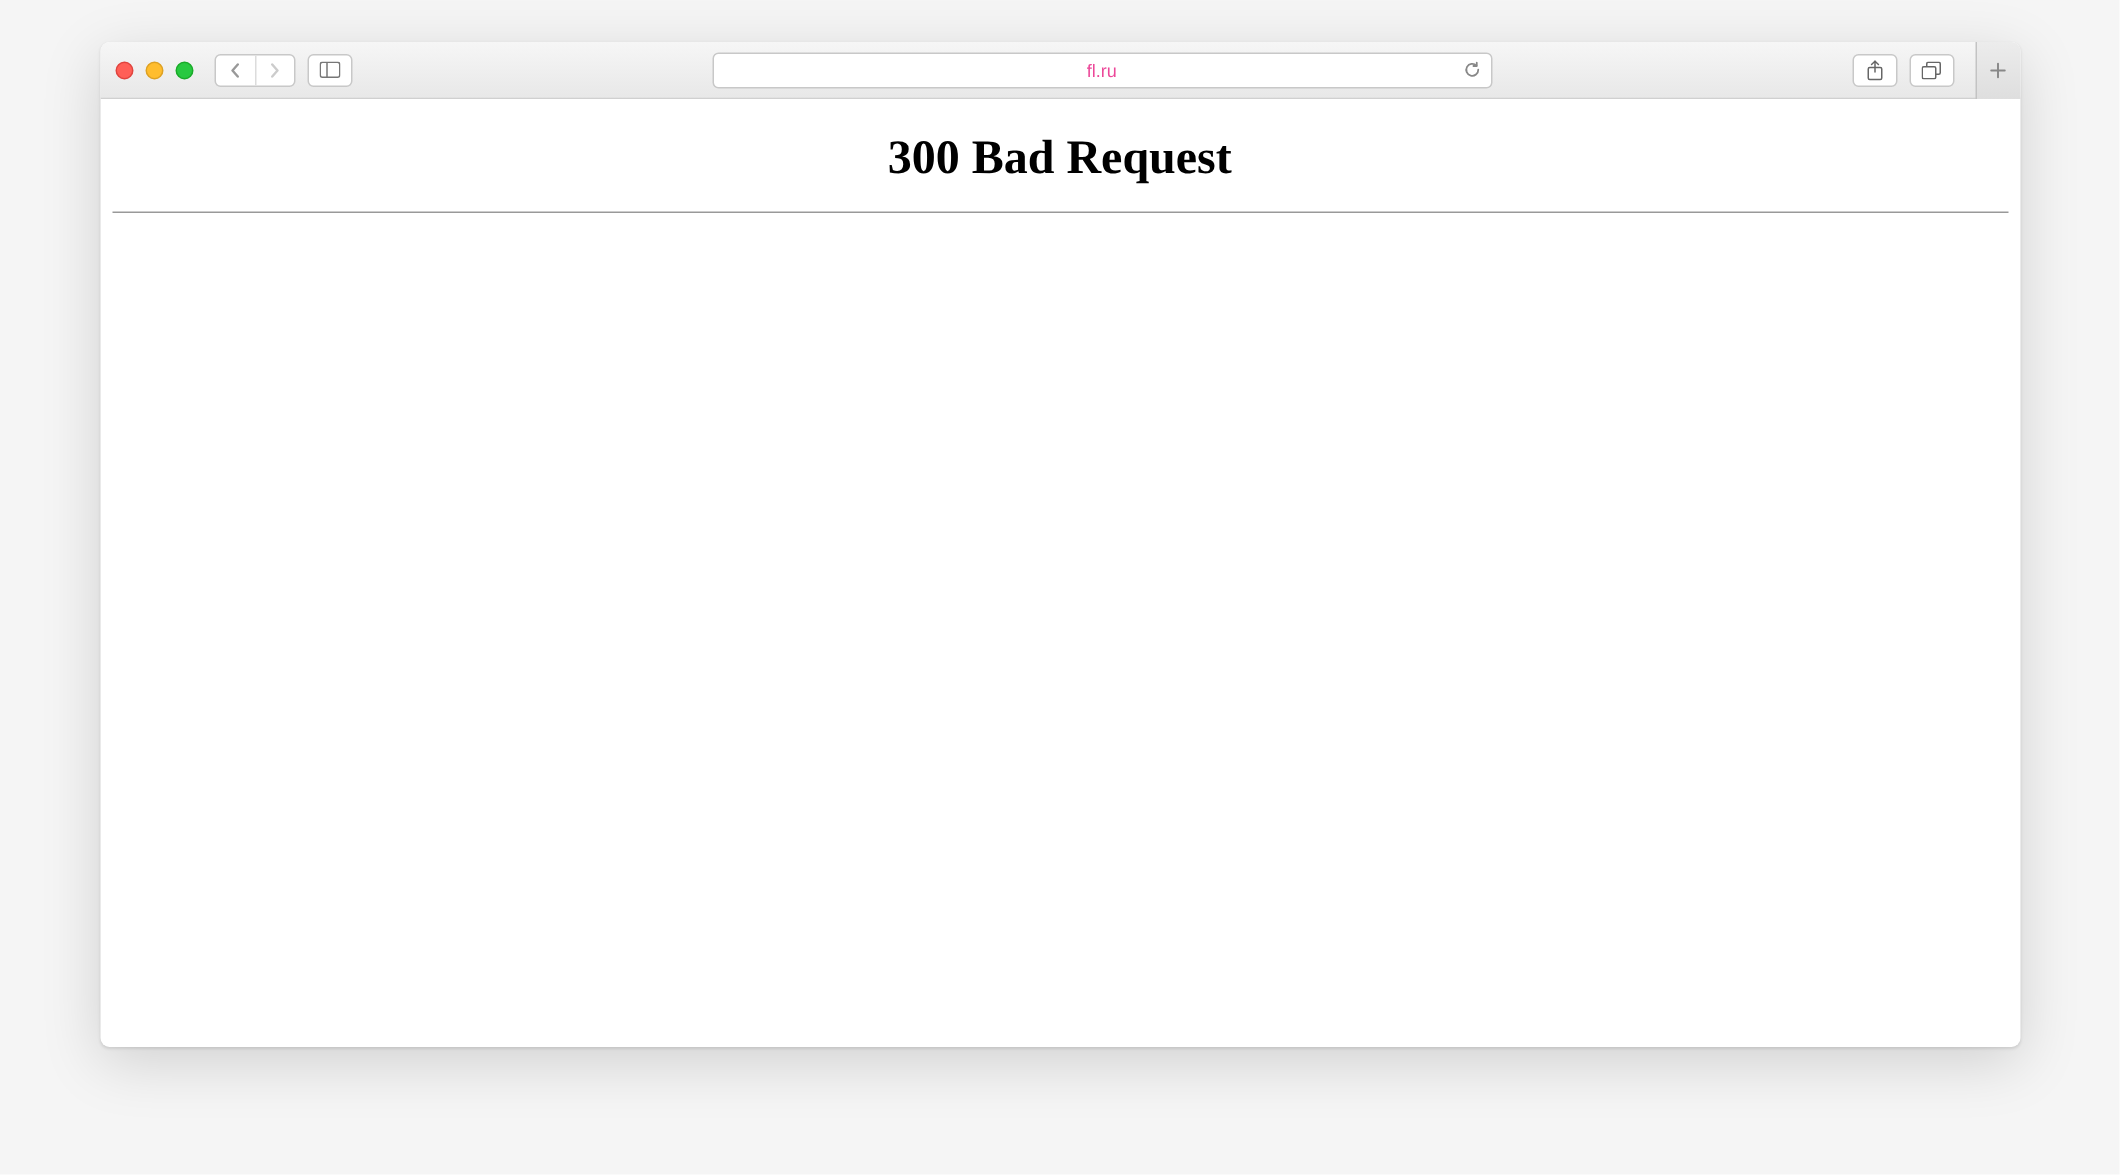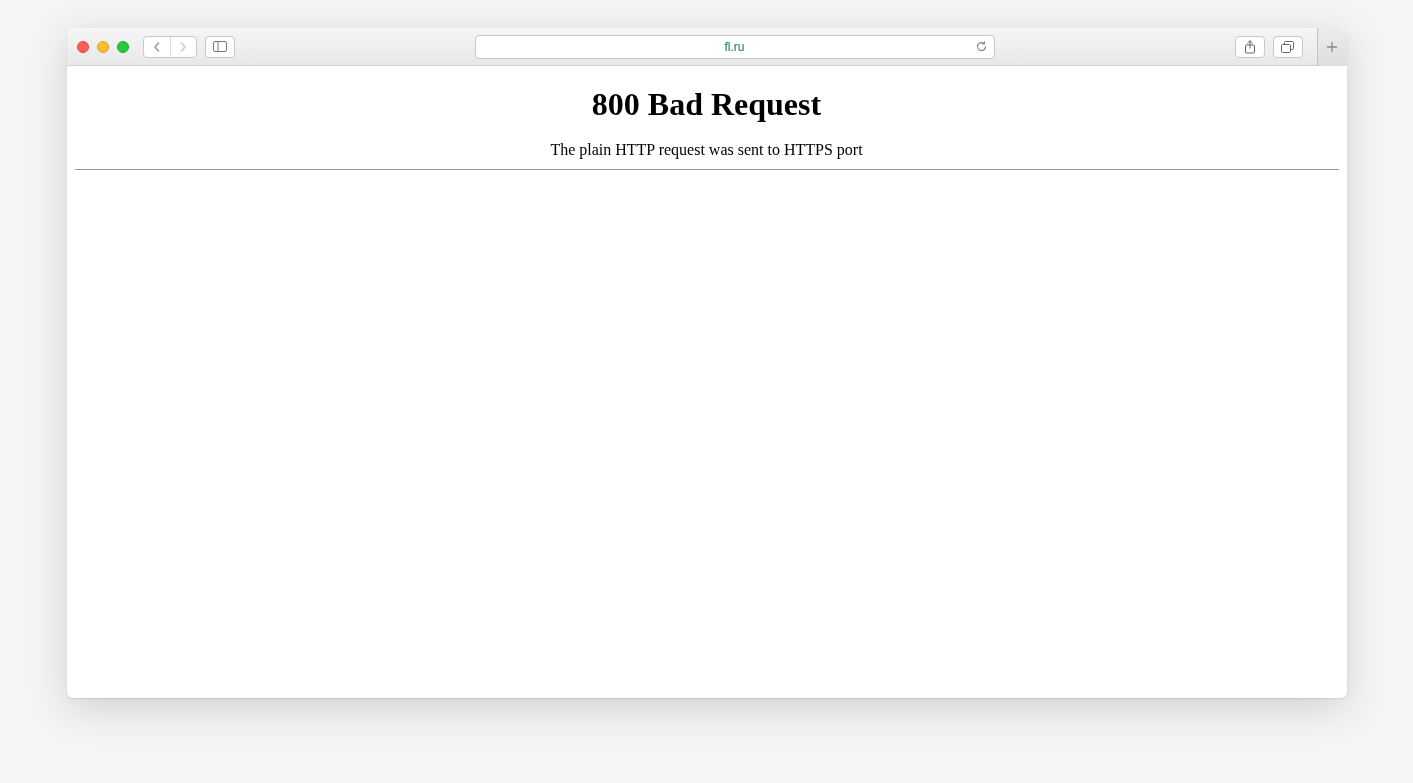--- a/index.html
+++ b/index.html
@@ -82,21 +82,21 @@
       margin-right: auto;
       height: 24px;
       background: #fff;
       border: 1px solid #c8c8c8;
       border-radius: 4px;
       display: flex;
       align-items: center;
       justify-content: center;
       position: relative;
       font-size: 12px;
-      color: #0f766e;
+      color: #ec4899;
     }
     .address-text { text-align: center; }
     .reload-icon {
       position: absolute;
       right: 6px;
       color: #777;
       font-size: 13px;
     }
     .right-buttons {
       display: flex;
@@ -199,17 +199,16 @@
     </div>
     <div class="new-tab-strip">
       <svg width="12" height="12" viewBox="0 0 12 12">
         <line x1="6" y1="1.5" x2="6" y2="10.5" stroke="#888" stroke-width="1.3" stroke-linecap="round"></line>
         <line x1="1.5" y1="6" x2="10.5" y2="6" stroke="#888" stroke-width="1.3" stroke-linecap="round"></line>
       </svg>
     </div>
   </div>
 
   <div class="content">
-    <h1>800 Bad Request</h1>
-    <p>The plain HTTP request was sent to HTTPS port</p>
+    <h1>300 Bad Request</h1>
     <hr>
   </div>
 </div>
 
 </body></html>

